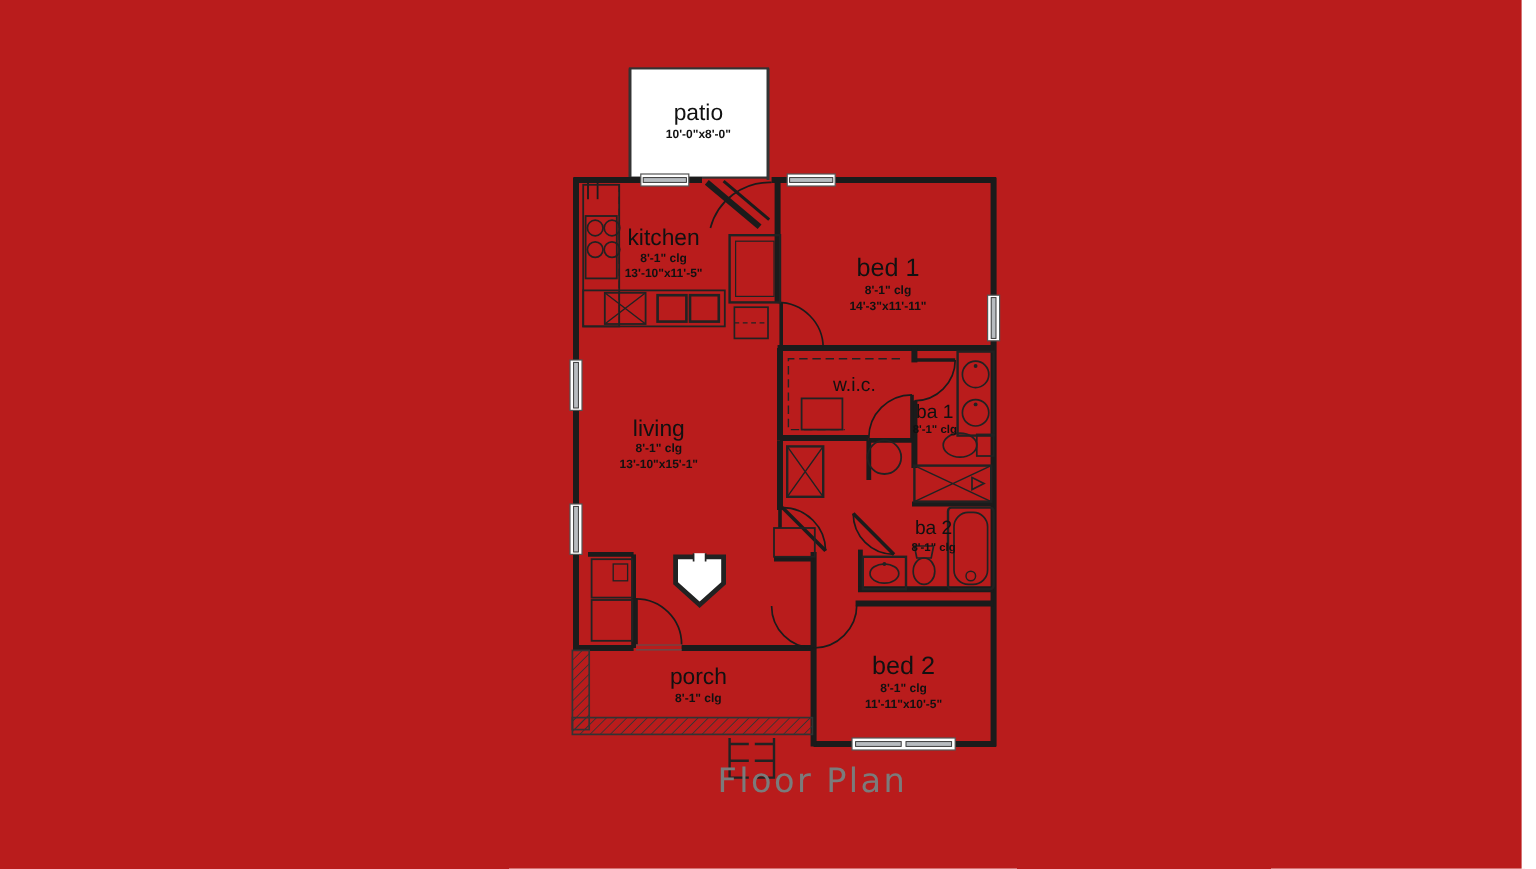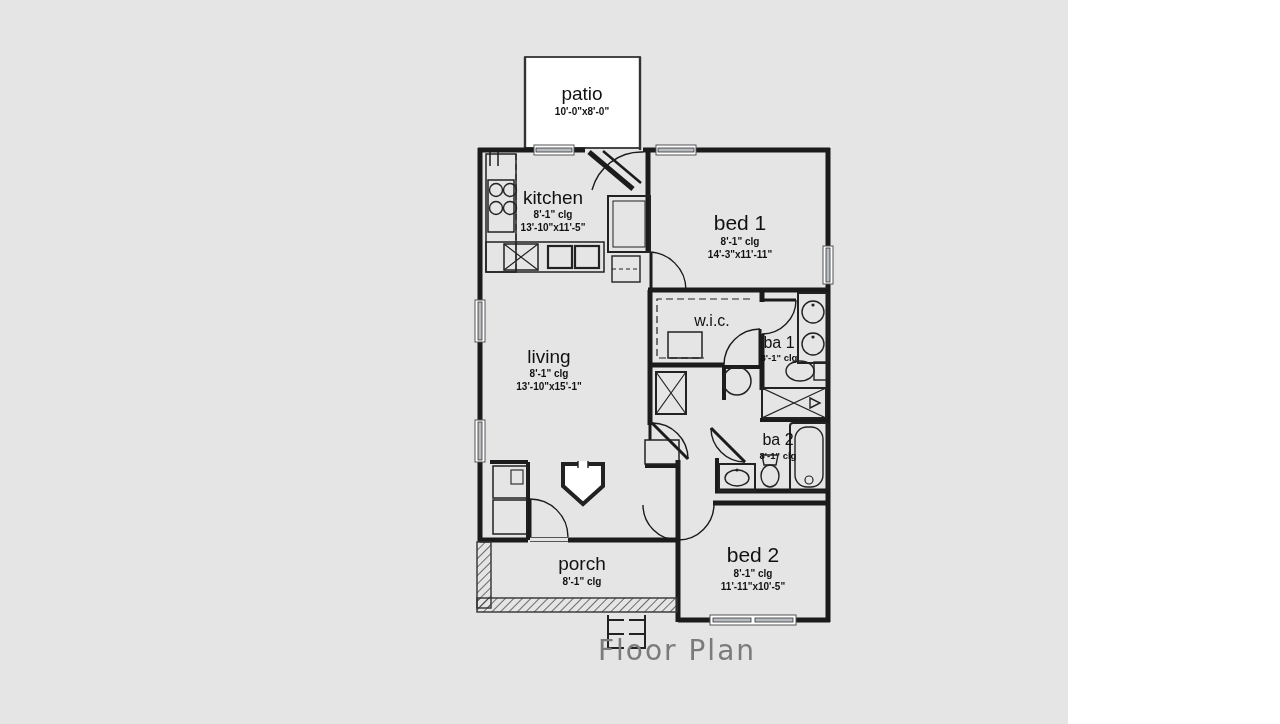--- a/index.html
+++ b/index.html
@@ -1,16 +1,16 @@
 <!DOCTYPE html>
 <html><head>
 <meta charset="utf-8">
 <style>
   html,body{margin:0;padding:0;background:#ffffff;}
-  .stage{position:relative;width:1068px;height:724px;background:#e5e5e5;overflow:hidden;
+  .stage{position:relative;width:1268px;height:724px;background:#b91c1c;overflow:hidden;
          font-family:"Liberation Sans",sans-serif;}
   svg{position:absolute;left:0;top:0;}
   text{fill:#111111;}
   .room-name{font-size:19px;}
   .room-name-lg{font-size:21px;}
   .room-name-sm{font-size:16px;}
   .sub{font-size:10px;font-weight:700;}
   .sub-sm{font-size:9.5px;font-weight:700;}
   .title{font-family:"DejaVu Sans",sans-serif;font-size:28px;letter-spacing:2px;fill:#7b7b7b;}
 </style>

